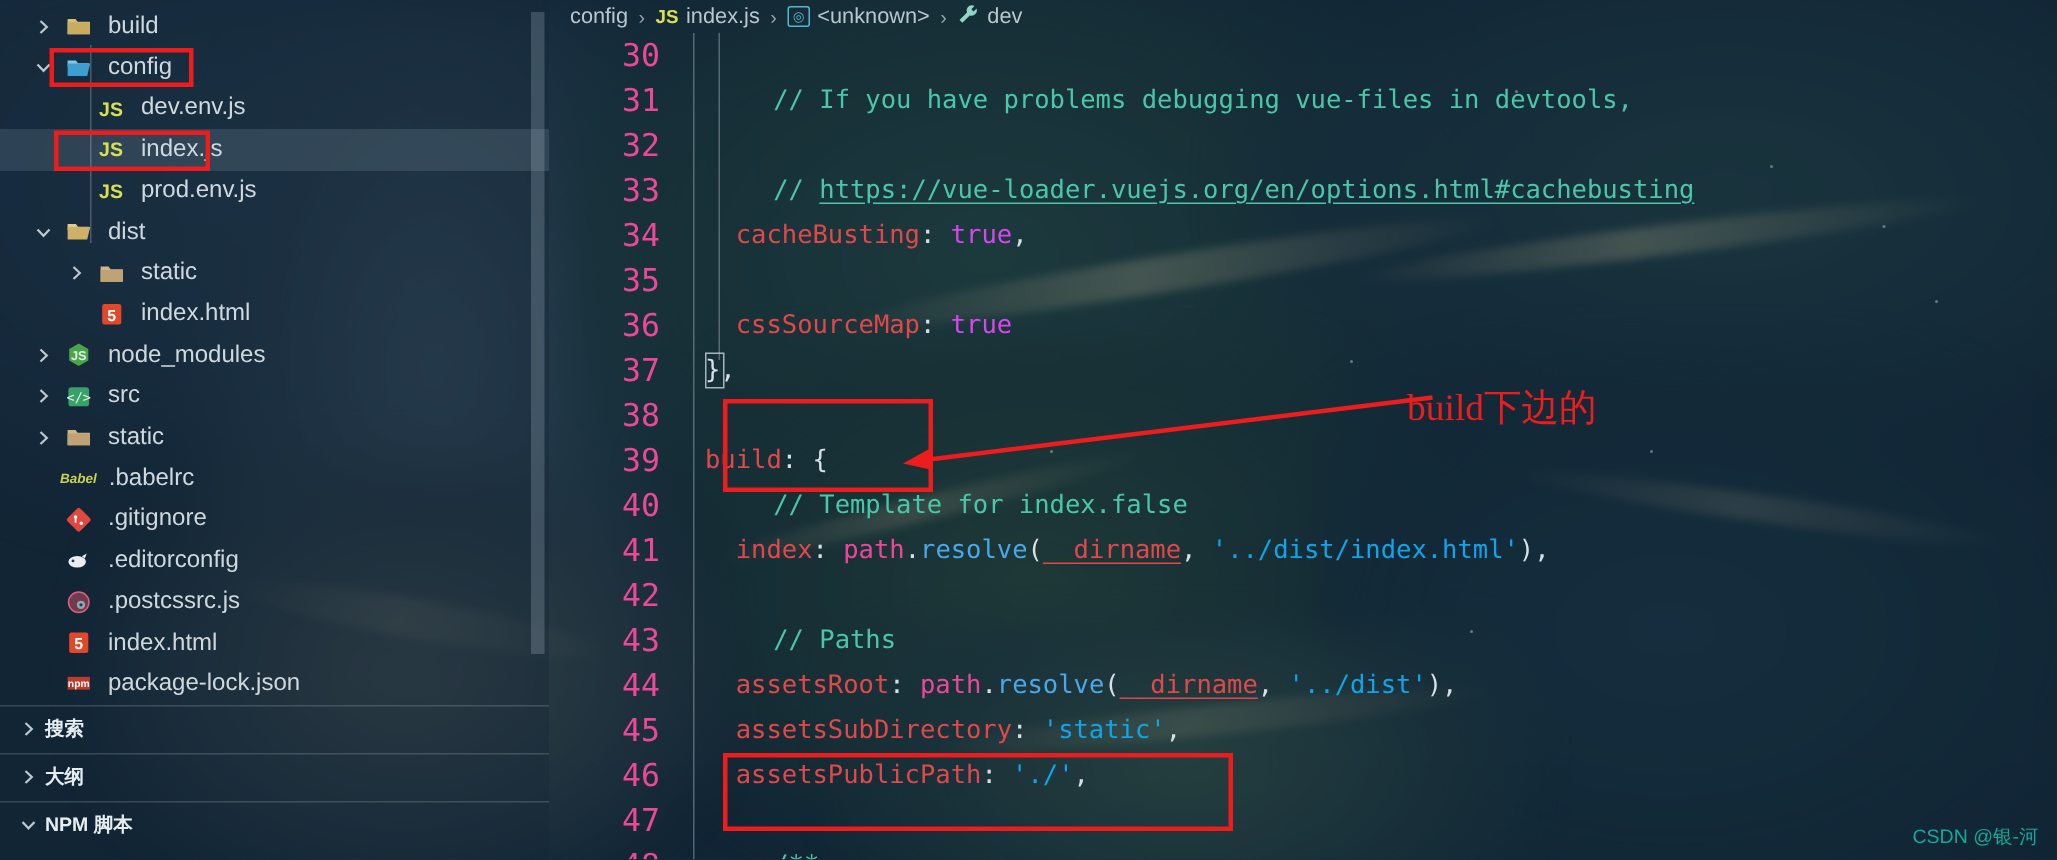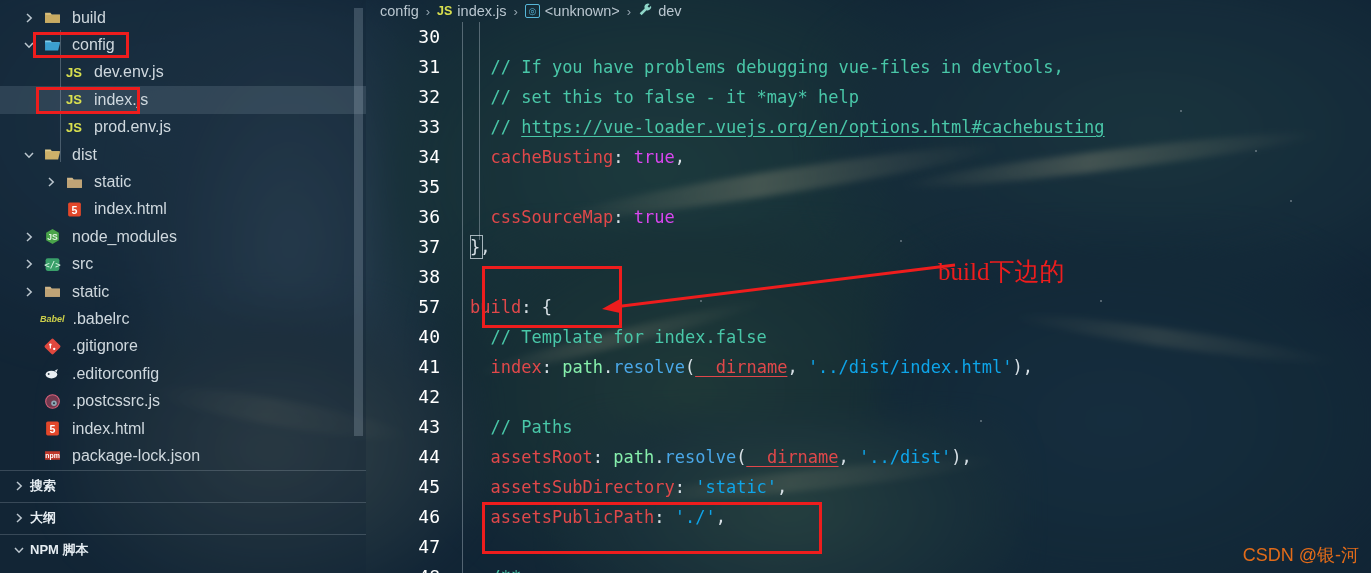--- a/index.html
+++ b/index.html
@@ -212,46 +212,46 @@
     position: relative;
     height: 30px;
     line-height: 30px;
     white-space: pre;
   }
   .lnum {
     position: absolute;
     left: 0; top: 0;
     width: 74px;
     text-align: right;
-    color: #ffffff;
-    font-size: 18px;
+    color: #ec4899;
+    font-size: 21px;
   }
   .ltext {
     position: absolute;
     left: 104px; top: 0;
   }
 
   
   .code-guide {
     position: absolute;
     width: 1px;
     background: rgba(205,218,228,.35);
     z-index: 2;
   }
   .cg1 { left: 96px; top: 0px;  height: 551px; }
   .cg2 { left: 113px; top: 0px; height: 218px; }
 
   
-  .cmt  { color: #49c7a8; }
+  .cmt  { color: #49c7a8; margin-left: 25px; }
   .cmt-link { color: #49c7a8; text-decoration: underline; text-underline-offset: 3px; }
   .prop { color: #e0484a; }
   .punc { color: #d7e0e6; }
   .kw   { color: #d946ef; }
   .fn   { color: #4aa8e8; }
-  .obj  { color: #86efac; margin-top: 14px; }
+  .obj  { color: #ec4899; margin-top: 14px; }
   .str  { color: #0ea5e9; }
   .var  { color: #e0484a; text-decoration: underline; text-underline-offset: 3px; }
 
   
   .bracket-box {
     position: absolute;
     left: 104px; top: 3px;
     width: 13px; height: 24px;
     border: 1px solid rgba(215,225,232,.75);
     z-index: 2;
@@ -279,22 +279,22 @@
 
   .anno-arrow { left: 600px; top: 255px; width: 360px; height: 60px; }
 
   .anno-label { left: 938px; top: 255px; }
 
   
   .watermark {
     position: absolute;
     right: 12px; bottom: 6px;
     z-index: 9;
-    color: #f97316;
-    font-size: 18px;
+    color: #14b8a6;
+    font-size: 13px;
     font-family: "Liberation Sans", sans-serif;
     opacity: .9;
   }
 </style>
 </head>
 <body>
 
 <div id="app">
 
   <div class="bg-art">
@@ -572,28 +572,28 @@
           <span>dev</span>
         </span>
       </div>
 
     <div class="code-area">
       <div class="code-guide cg1"></div>
       <div class="code-guide cg2"></div>
       <div id="code-lines">
           <div class="line"><span class="lnum">30</span><span class="ltext"></span></div>
           <div class="line"><span class="lnum">31</span><span class="ltext"><span class="punc">  </span><span class="cmt">// If you have problems debugging vue-files in devtools,</span></span></div>
-          <div class="line"><span class="lnum">32</span><span class="ltext"><span class="punc">  </span><span class="cmt">// set this to false - it *may* help</span></span></div>
+          <div class="line"><span class="lnum">32</span><span class="ltext"><span class="punc">  </span></span></div>
           <div class="line"><span class="lnum">33</span><span class="ltext"><span class="punc">  </span><span class="cmt">// </span><span class="cmt-link">https://vue-loader.vuejs.org/en/options.html#cachebusting</span></span></div>
           <div class="line"><span class="lnum">34</span><span class="ltext"><span class="punc">  </span><span class="prop">cacheBusting</span><span class="punc">: </span><span class="kw">true</span><span class="punc">,</span></span></div>
           <div class="line"><span class="lnum">35</span><span class="ltext"></span></div>
           <div class="line"><span class="lnum">36</span><span class="ltext"><span class="punc">  </span><span class="prop">cssSourceMap</span><span class="punc">: </span><span class="kw">true</span></span></div>
           <div class="line"><span class="lnum">37</span><span class="ltext"><span class="punc">},</span></span><span class="bracket-box"></span></div>
           <div class="line"><span class="lnum">38</span><span class="ltext"></span></div>
-          <div class="line"><span class="lnum">57</span><span class="ltext"><span class="prop">build</span><span class="punc">: {</span></span></div>
+          <div class="line"><span class="lnum">39</span><span class="ltext"><span class="prop">build</span><span class="punc">: {</span></span></div>
           <div class="line"><span class="lnum">40</span><span class="ltext"><span class="punc">  </span><span class="cmt">// Template for index.false</span></span></div>
           <div class="line"><span class="lnum">41</span><span class="ltext"><span class="punc">  </span><span class="prop">index</span><span class="punc">: </span><span class="obj">path</span><span class="punc">.</span><span class="fn">resolve</span><span class="punc">(</span><span class="var">__dirname</span><span class="punc">, </span><span class="str">'../dist/index.html'</span><span class="punc">),</span></span></div>
           <div class="line"><span class="lnum">42</span><span class="ltext"></span></div>
           <div class="line"><span class="lnum">43</span><span class="ltext"><span class="punc">  </span><span class="cmt">// Paths</span></span></div>
           <div class="line"><span class="lnum">44</span><span class="ltext"><span class="punc">  </span><span class="prop">assetsRoot</span><span class="punc">: </span><span class="obj">path</span><span class="punc">.</span><span class="fn">resolve</span><span class="punc">(</span><span class="var">__dirname</span><span class="punc">, </span><span class="str">'../dist'</span><span class="punc">),</span></span></div>
           <div class="line"><span class="lnum">45</span><span class="ltext"><span class="punc">  </span><span class="prop">assetsSubDirectory</span><span class="punc">: </span><span class="str">'static'</span><span class="punc">,</span></span></div>
           <div class="line"><span class="lnum">46</span><span class="ltext"><span class="punc">  </span><span class="prop">assetsPublicPath</span><span class="punc">: </span><span class="str">'./'</span><span class="punc">,</span></span></div>
           <div class="line"><span class="lnum">47</span><span class="ltext"></span></div>
           <div class="line"><span class="lnum">48</span><span class="ltext"><span class="punc">  </span><span class="cmt">/**</span></span></div>
         </div>

